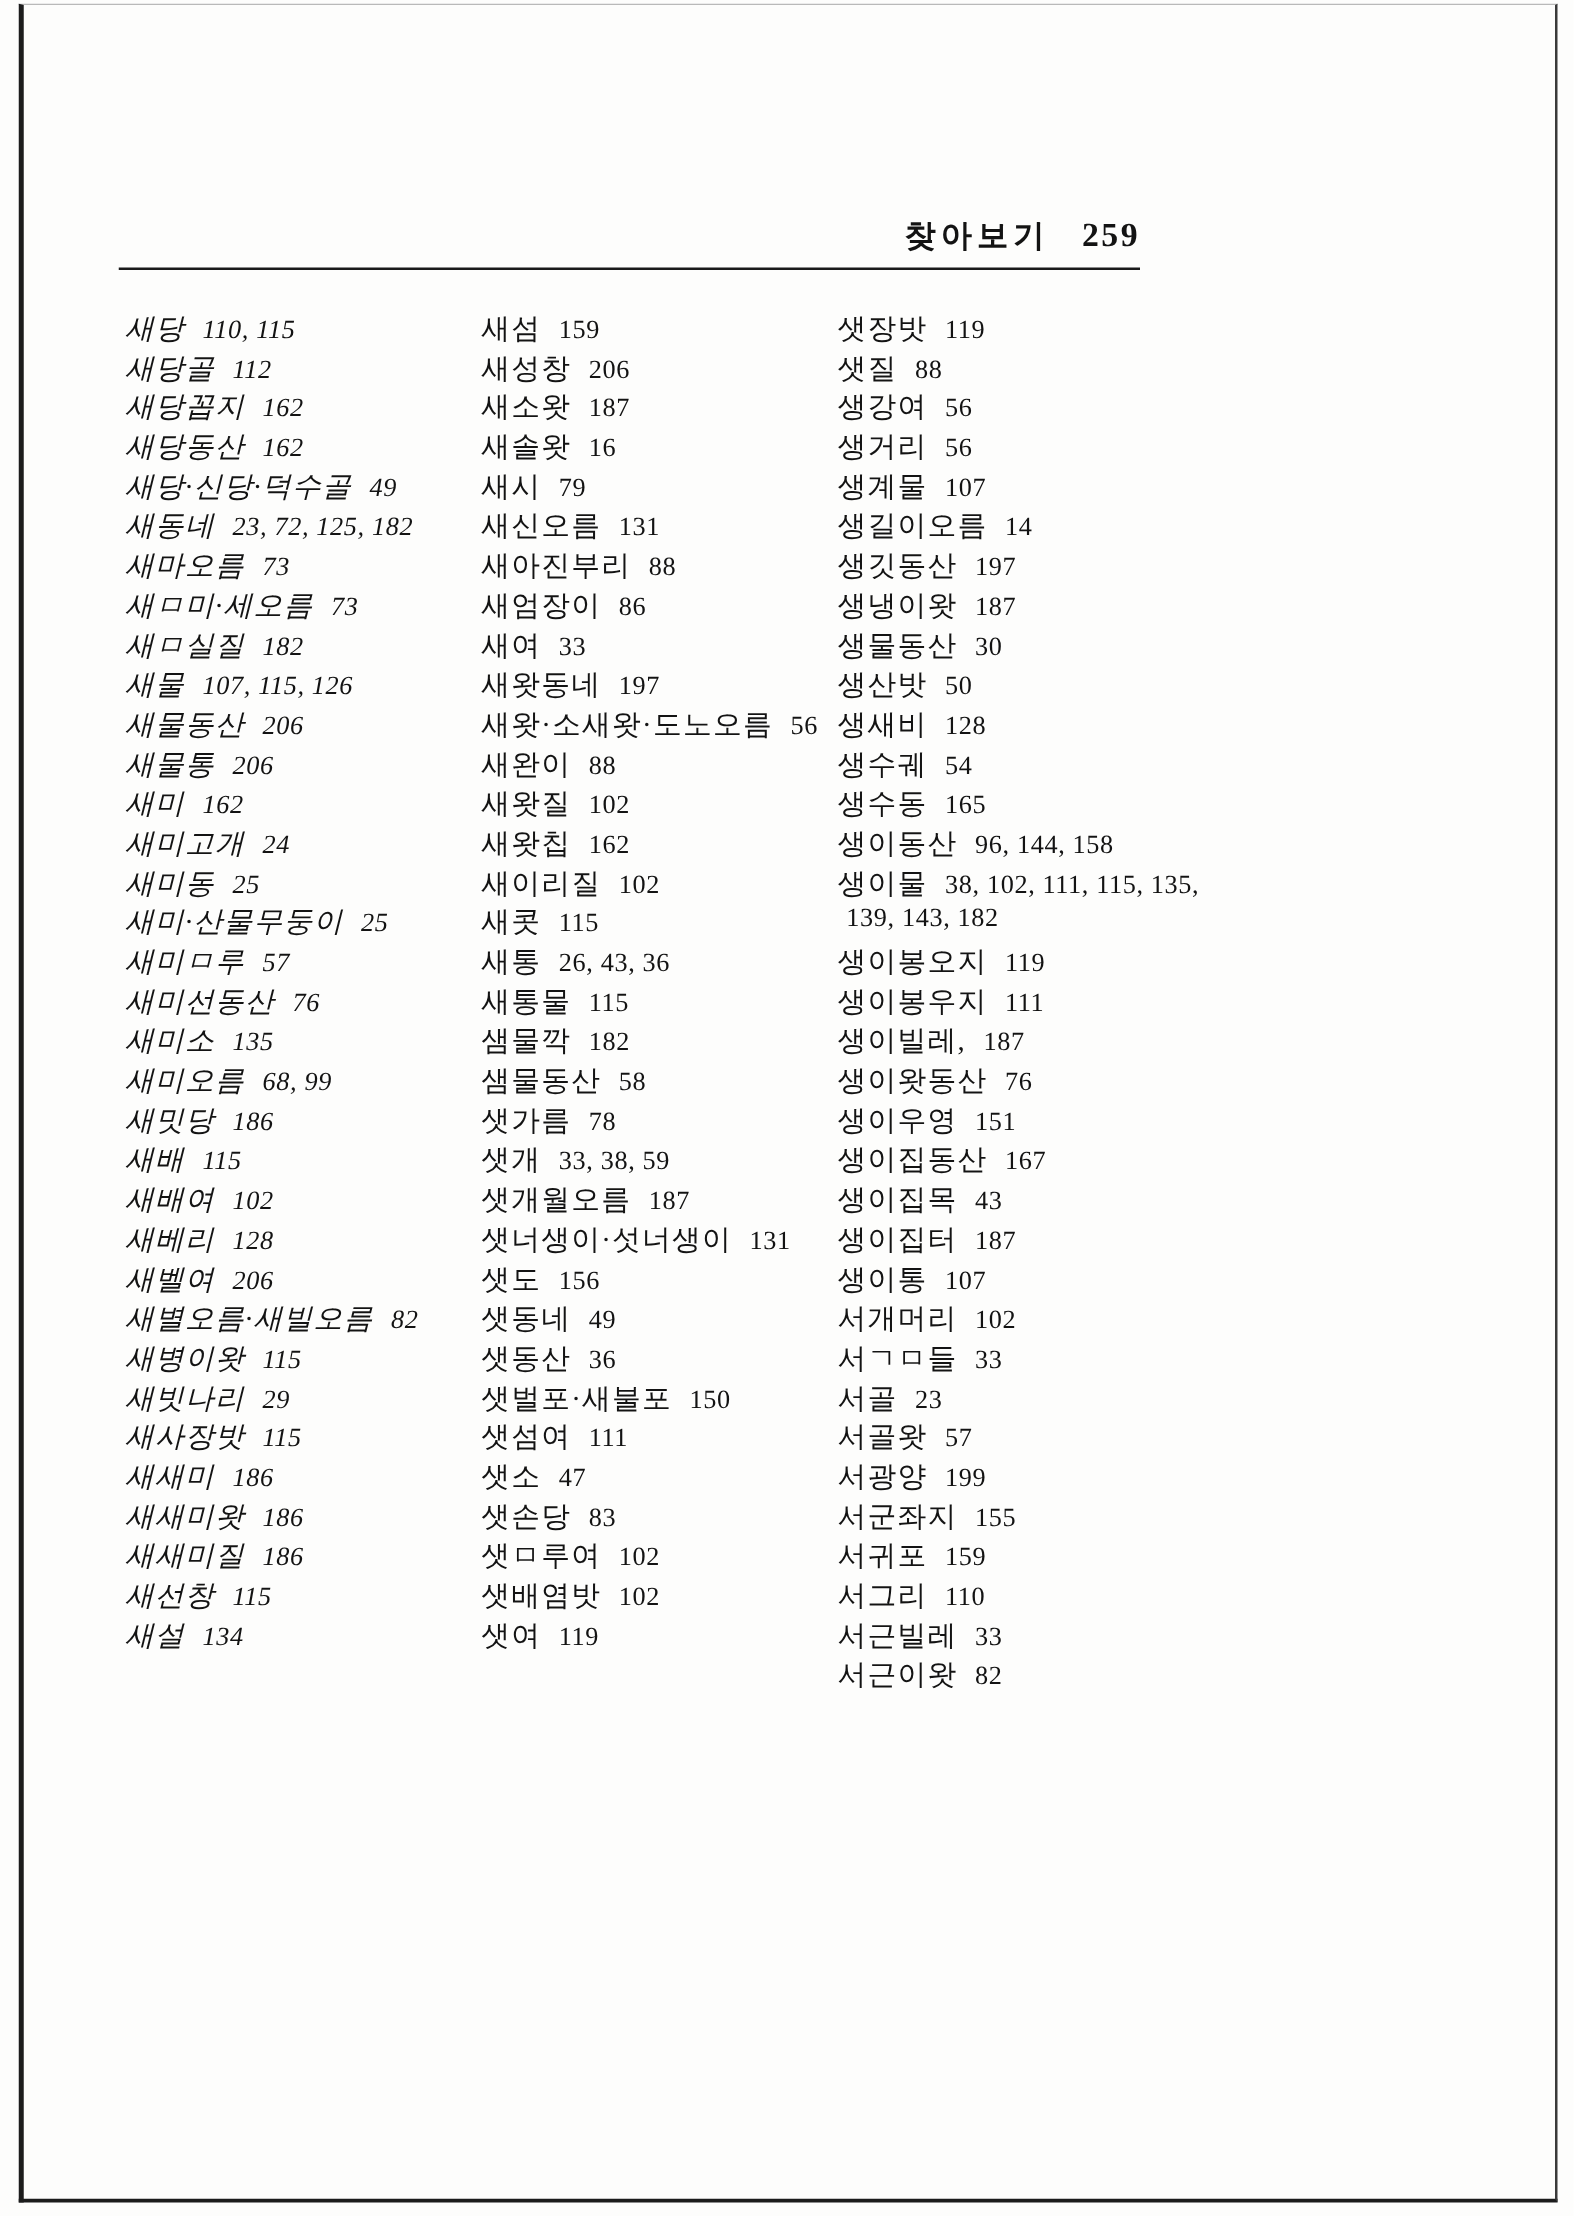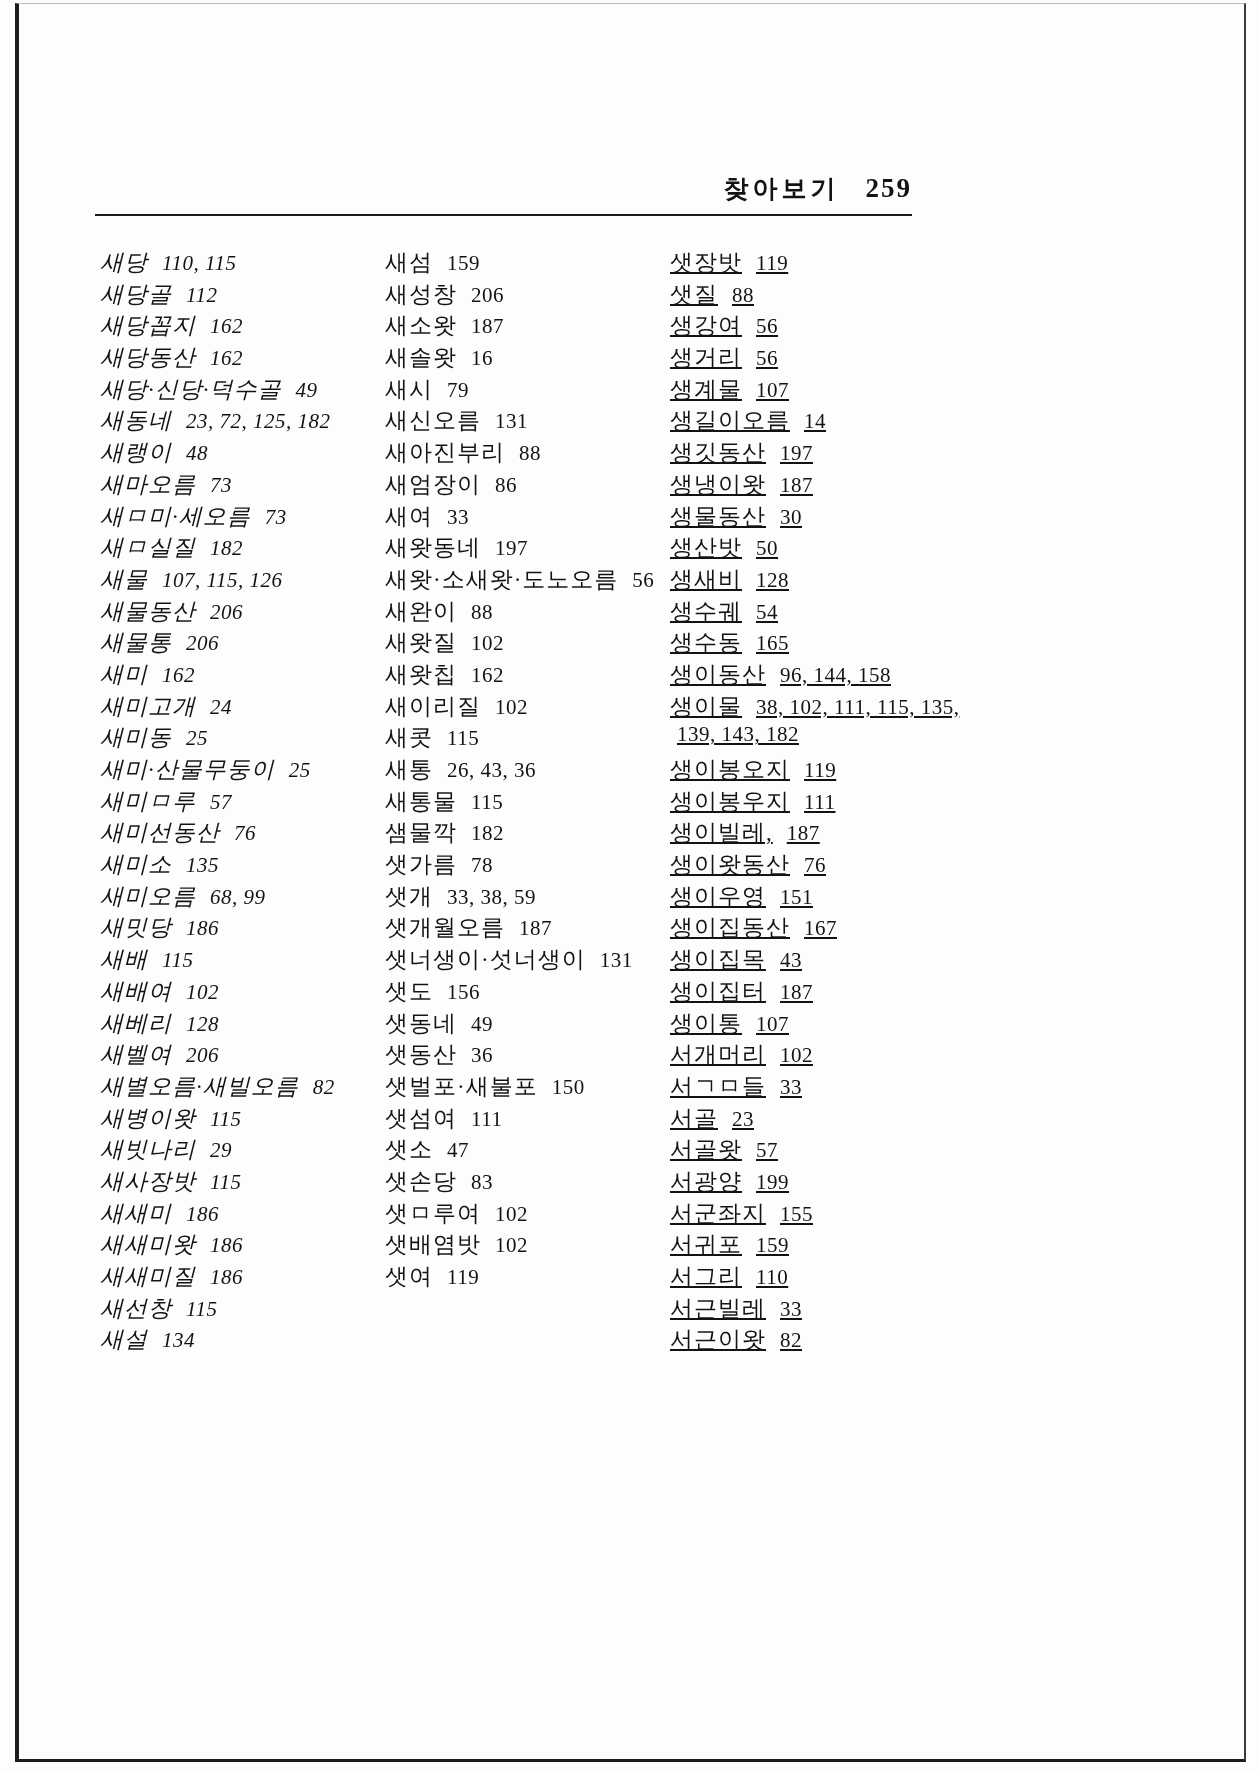--- a/index.html
+++ b/index.html
@@ -60,21 +60,21 @@
     position: absolute;
     top: 247px;
     left: 100px;
     right: 60px;
     display: flex;
     align-items: flex-start;
   }
   .col { box-sizing: border-box; }
   .col-0 { width: 285px; font-style: italic; }
   .col-1 { width: 285px; }
-  .col-2 { flex: 1; text-decoration: underline; }
+  .col-2 { flex: 1; }
   .entry {
     display: flex;
     align-items: baseline;
     gap: 14px;
     height: 31.7px;
     white-space: nowrap;
   }
   .entry .term {
     font-size: 23px;
     letter-spacing: 1px;
@@ -119,24 +119,20 @@
         </div>
         <div class="entry">
           <span class="term">새당·신당·덕수골</span>
           <span class="pages">49</span>
         </div>
         <div class="entry">
           <span class="term">새동네</span>
           <span class="pages">23, 72, 125, 182</span>
         </div>
         <div class="entry">
-          <span class="term">새랭이</span>
-          <span class="pages">48</span>
-        </div>
-        <div class="entry">
           <span class="term">새마오름</span>
           <span class="pages">73</span>
         </div>
         <div class="entry">
           <span class="term">새ㅁ미·세오름</span>
           <span class="pages">73</span>
         </div>
         <div class="entry">
           <span class="term">새ㅁ실질</span>
           <span class="pages">182</span>
@@ -311,20 +307,24 @@
           <span class="term">새통</span>
           <span class="pages">26, 43, 36</span>
         </div>
         <div class="entry">
           <span class="term">새통물</span>
           <span class="pages">115</span>
         </div>
         <div class="entry">
           <span class="term">샘물깍</span>
           <span class="pages">182</span>
+        </div>
+        <div class="entry">
+          <span class="term">샘물동산</span>
+          <span class="pages">58</span>
         </div>
         <div class="entry">
           <span class="term">샛가름</span>
           <span class="pages">78</span>
         </div>
         <div class="entry">
           <span class="term">샛개</span>
           <span class="pages">33, 38, 59</span>
         </div>
         <div class="entry">

